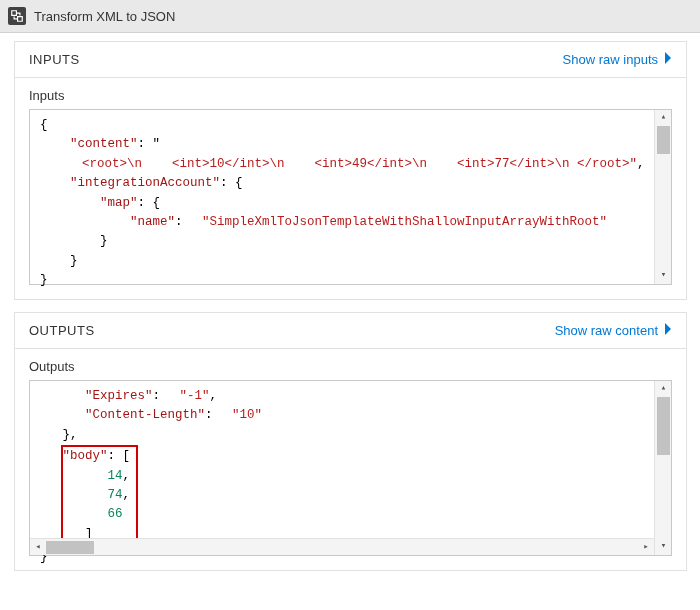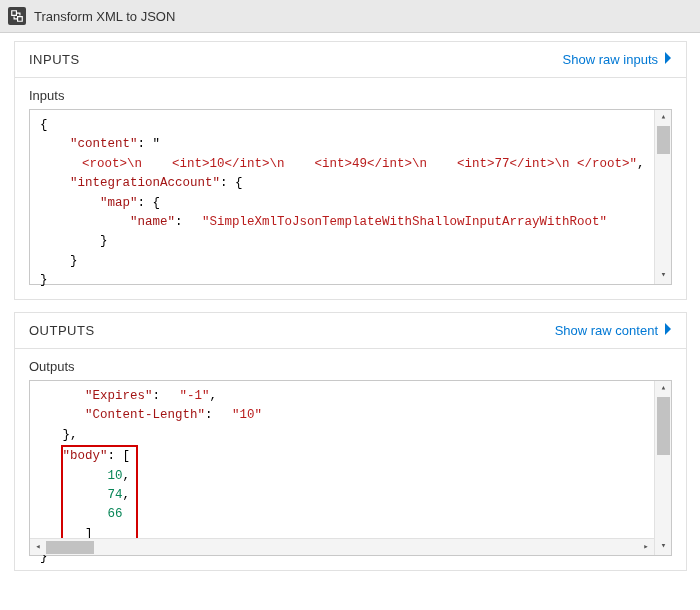--- a/index.html
+++ b/index.html
@@ -187,21 +187,21 @@
           </svg>
       </span>
     </div>
     <div class="section-body">
       <div class="sub-label">Outputs</div>
       <div class="codebox outputs-box">
         <div class="code-content">      <span class="key">"Expires"</span><span class="punct">: </span><span class="str">"-1"</span><span class="punct">,</span>
       <span class="key">"Content-Length"</span><span class="punct">: </span><span class="str">"10"</span>
    <span class="punct">},</span>
    <span class="redbox"><span class="key">"body"</span><span class="punct">: [</span>
-      <span class="num">10</span><span class="punct">,</span>
+      <span class="num">14</span><span class="punct">,</span>
       <span class="num">74</span><span class="punct">,</span>
       <span class="num">66</span>
    <span class="punct">]</span></span>
 <span class="punct">}</span></div>
         <div class="vscroll">
           <div class="v-arrow up">▴</div>
           <div class="v-thumb" style="top:16px;height:58px"></div>
           <div class="v-arrow down">▾</div>
         </div>
         <div class="hscroll">

